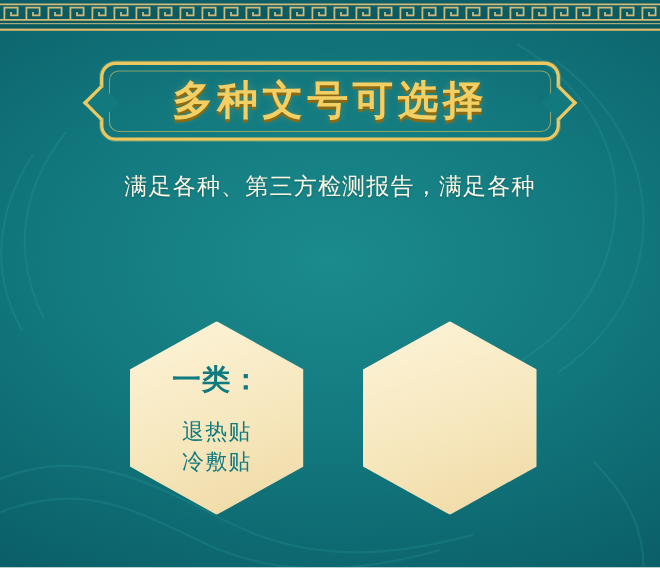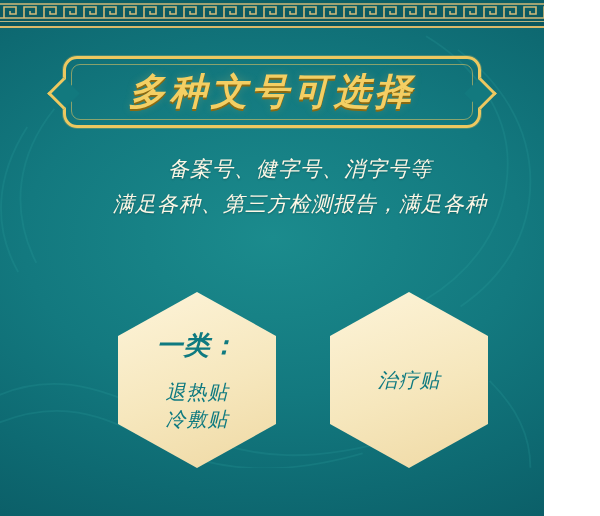--- a/index.html
+++ b/index.html
@@ -7,26 +7,25 @@
     padding: 0;
   }
   body {
     width: 600px;
     height: 516px;
     overflow: hidden;
     font-family: "DejaVu Sans", sans-serif;
   }
   .poster {
     position: relative;
-    width: 544px;
+    width: 600px;
     height: 516px;
     background:
       radial-gradient(ellipse 520px 330px at 50% 46%, #1b8b8d 0%, #13797f 48%, #0e6a72 78%, #0b5f68 100%);
     overflow: hidden;
-    font-style: italic;
   }
   
   .swirls {
     position: absolute;
     inset: 0;
     pointer-events: none;
     opacity: 0.38;
   }
   
   .top-border {
@@ -226,36 +225,34 @@
   </div>
 
   <div class="title-wrap">
     <div class="title-frame"></div>
     <div class="title-notch left"></div>
     <div class="title-notch right"></div>
     <div class="title-text">多种文号可选择</div>
   </div>
 
   <div class="desc">
-    <span class="line">备案号、健字号、消字号等</span>
     <span class="line">满足各种、第三方检测报告，满足各种</span>
   </div>
 
   <div class="hex-row">
 
     <div class="hex left">
       <div class="hex-shape"></div>
       <div class="hex-content">
         <div class="hex-head">一类：</div>
         <div class="hex-item">退热贴</div>
         <div class="hex-item">冷敷贴</div>
       </div>
     </div>
 
     <div class="hex right">
       <div class="hex-shape"></div>
       <div class="hex-content">
-        <div class="hex-item">治疗贴</div>
       </div>
     </div>
 
   </div>
 </div>
 
 </body></html>

